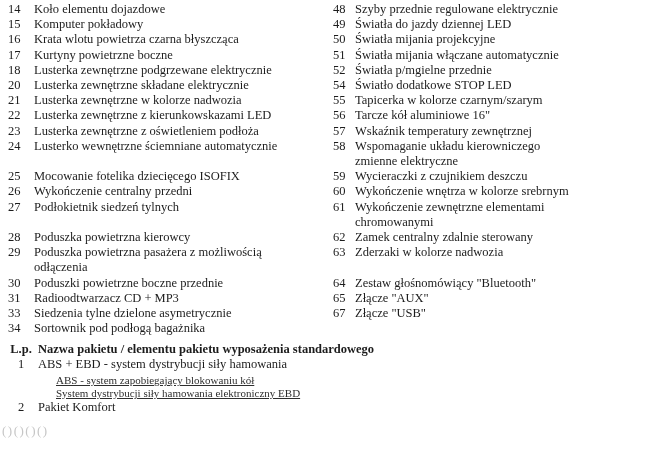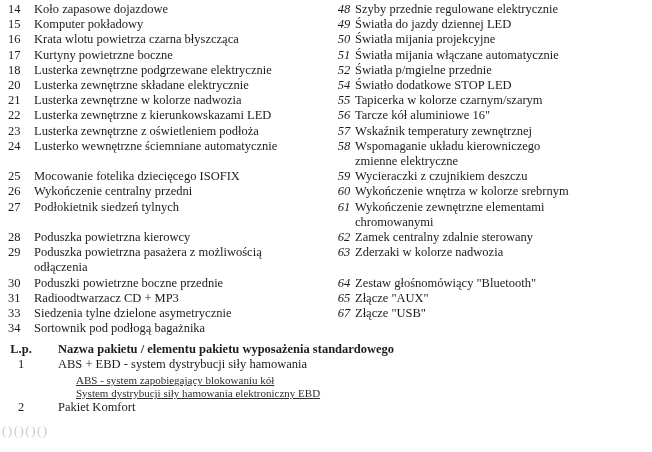--- a/index.html
+++ b/index.html
@@ -21,32 +21,31 @@
   }
   table.equip td {
     padding: 0;
     vertical-align: top;
     font-size: 12.5px;
     line-height: 15.2px;
   }
   td.numL { width: 26px; }
   td.txtL { width: 299px; padding-left: 4px; }
   td.txtL .cell { max-width: 250px; }
-  td.numR { width: 22px; text-align: center; font-style: italic; }
+  td.numR { width: 22px; text-align: left; }
   td.txtR { width: 260px; padding-left: 4px; }
   td.txtR .cell { max-width: 230px; }
 
   
   .section { margin-top: 6px; }
   .sec-row {
     display: flex;
     margin-left: 8px;
     font-size: 12.5px;
     line-height: 15px;
-    gap: 20px;
   }
   .sec-num { flex: 0 0 26px; width: 26px; text-align: center; }
   .sec-text { padding-left: 4px; }
   .sec-row.hdr { font-weight: bold; }
   .sub {
     font-size: 11px;
     line-height: 12.6px;
     padding-left: 18px;
     color: #2e2e2e;
     text-decoration: underline;
@@ -67,21 +66,21 @@
 </head>
 <body>
 
 <div class="watermark">()()()()</div>
 
 <table class="equip">
   <tbody>
   <tr>
     <td class="numL">14</td>
     <td class="txtL">
-          <div class="cell">Koło zapasowe dojazdowe</div>
+          <div class="cell">Koło elementu dojazdowe</div>
         </td>
     <td class="numR">48</td>
     <td class="txtR">
           <div class="cell">Szyby przednie regulowane elektrycznie</div>
         </td>
   </tr>
 
   <tr>
     <td class="numL">15</td>
     <td class="txtL">

